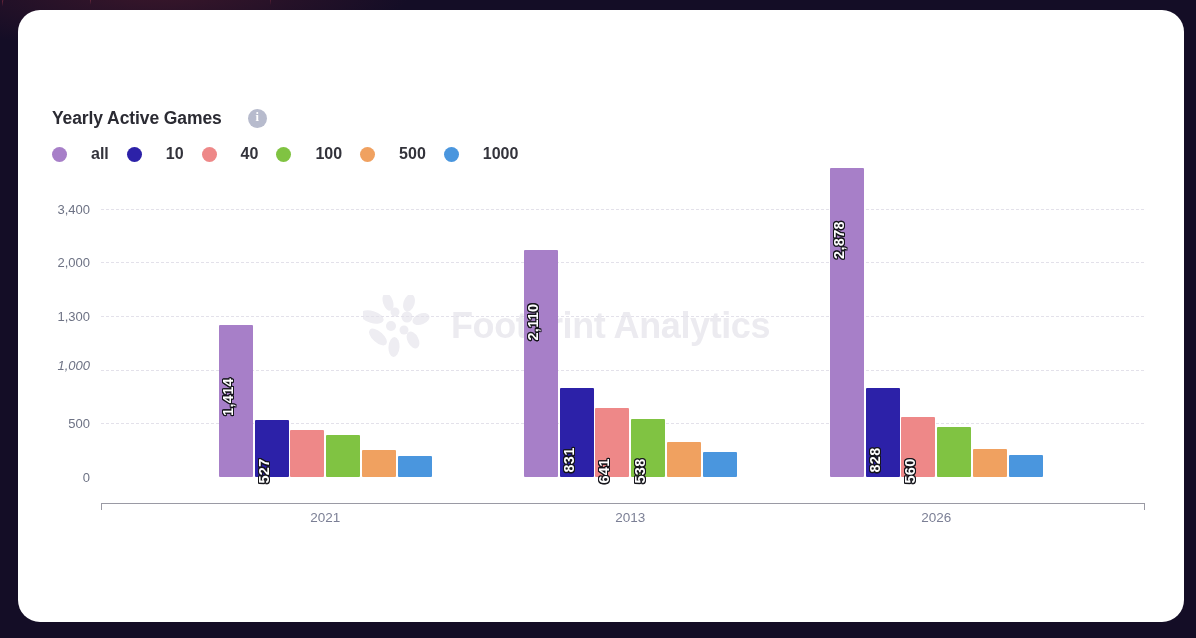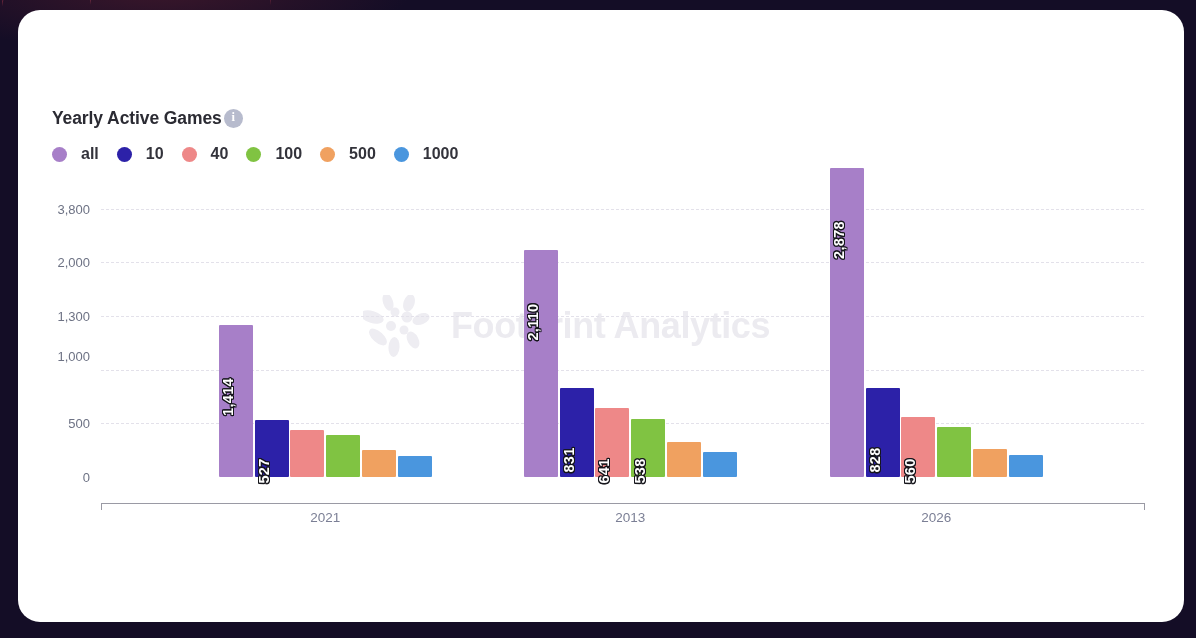--- a/index.html
+++ b/index.html
@@ -42,21 +42,21 @@
   
   #chart-header {
     position: absolute;
     left: 34px;
     top: 96px;
   }
 
   #title-row {
     display: flex;
     align-items: center;
-    gap: 2px;
+    gap: 26px;
     height: 24px;
   }
 
   #chart-title {
     font-size: 17.5px;
     font-weight: bold;
     color: #2b2b33;
     letter-spacing: -0.1px;
   }
 
@@ -79,21 +79,21 @@
   #legend {
     display: flex;
     align-items: center;
     margin-top: 15px;
     gap: 9px;
   }
 
   .legend-item {
     display: flex;
     align-items: center;
-    gap: 14px;
+    gap: 24px;
     margin-right: 9px;
   }
 
   .legend-dot {
     width: 15px;
     height: 15px;
     border-radius: 50%;
     flex: none;
   }
 
@@ -275,24 +275,24 @@
         <circle cx="41" cy="35" r="4.5"></circle>
       </g>
     </svg>
     <span id="watermark-text">Footprint Analytics</span>
   </div>
 
   <div id="plot">
     <div id="y-axis-labels">
         <div class="y-tick-label" style="top: 467px;">0</div>
         <div class="y-tick-label" style="top: 413.3px;">500</div>
-        <div class="y-tick-label" style="top: 346px;">1,000</div>
+        <div class="y-tick-label" style="top: 355px; font-style: italic;">1,000</div>
         <div class="y-tick-label" style="top: 305.9px;">1,300</div>
         <div class="y-tick-label" style="top: 252.2px;">2,000</div>
-        <div class="y-tick-label" style="top: 198.5px;">3,800</div>
+        <div class="y-tick-label" style="top: 198.5px;">3,400</div>
       </div>
     <div id="gridlines">
         <div class="gridline" style="top: 413.3px;"></div>
         <div class="gridline" style="top: 359.6px;"></div>
         <div class="gridline" style="top: 305.9px;"></div>
         <div class="gridline" style="top: 252.2px;"></div>
         <div class="gridline" style="top: 198.5px;"></div>
       </div>
     <div id="axis-line"></div>
     <div id="bars-layer">

